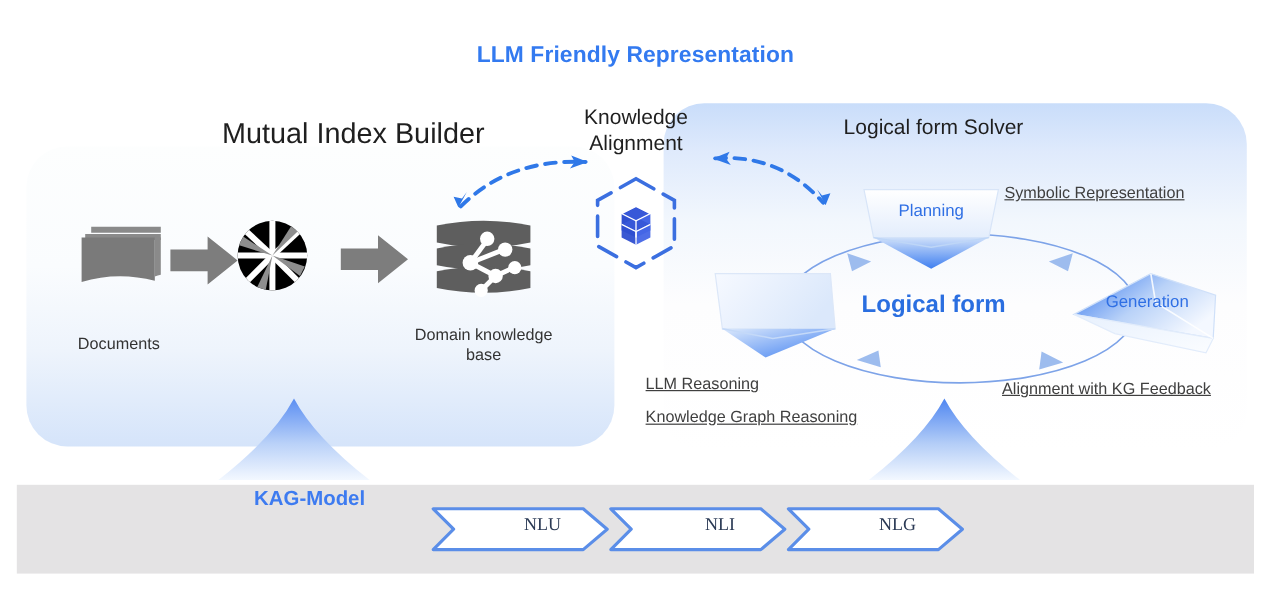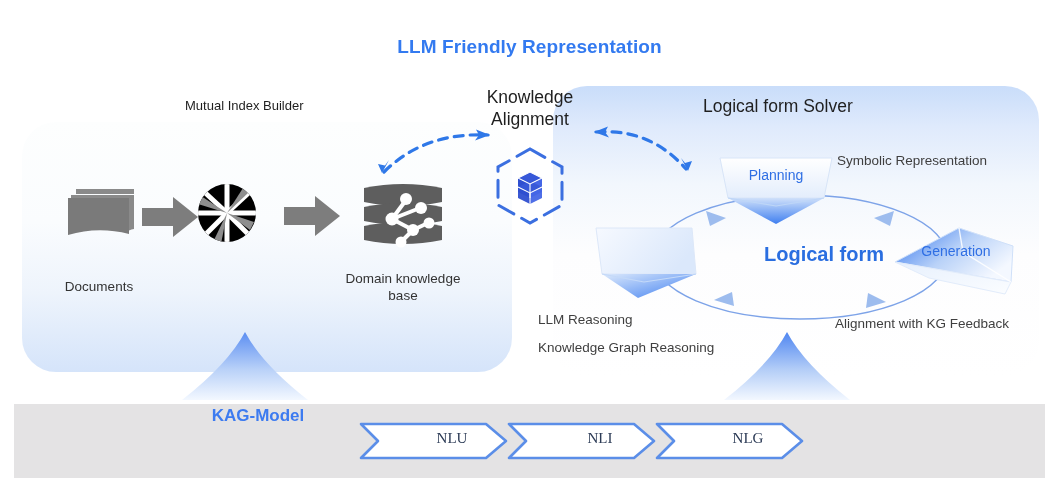--- a/index.html
+++ b/index.html
@@ -19,21 +19,21 @@
   #panel-left{
     left:22px;top:122px;width:490px;height:250px;
     background:linear-gradient(180deg,#fdfefe 0%,#fafcfe 40%,#eef4fc 68%,#d5e4fa 100%);
   }
   #panel-right{
     left:553px;top:86px;width:486px;height:290px;
     background:linear-gradient(180deg,#c9ddfa 0%,#dfeafc 14%,#f2f7fd 34%,#fdfdfe 58%,#ffffff 100%);
   }
 
   
-  #label-mib{position:absolute;left:185px;top:98px;font-size:13px;color:#1f1f1f;}
+  #label-mib{position:absolute;left:185px;top:98px;font-size:24px;color:#1f1f1f;}
   #label-lfs{position:absolute;left:703px;top:96px;font-size:17.5px;color:#1f1f1f;}
   #label-ka{position:absolute;left:460px;top:86px;width:140px;text-align:center;
             font-size:17.5px;color:#1f1f1f;line-height:22px;}
 
   
   #icon-documents{position:absolute;left:60px;top:185px;width:78px;height:62px;}
   #icon-indexing{position:absolute;left:196px;top:182px;width:62px;height:62px;}
   #icon-kb{position:absolute;left:358px;top:178px;width:90px;height:74px;}
   .flat-arrow{position:absolute;width:60px;height:44px;}
   #arrow-doc-idx{left:140px;top:195px;}
@@ -46,35 +46,35 @@
 
   
   #icon-ka-hex{position:absolute;left:494px;top:146px;width:72px;height:80px;}
 
   
   #arrow-dashed-left{position:absolute;left:372px;top:126px;width:130px;height:56px;}
   #arrow-dashed-right{position:absolute;left:588px;top:123px;width:110px;height:56px;}
 
   
   #cycle-ellipse{position:absolute;left:650px;top:192px;width:300px;height:130px;}
-  #label-logical-form{position:absolute;left:718px;top:243px;width:166px;text-align:right;
+  #label-logical-form{position:absolute;left:718px;top:243px;width:166px;text-align:left;
      font-size:20px;font-weight:bold;color:#2a6ee0;}
 
   .ribbon{position:absolute;}
   #node-planning{left:712px;top:156px;width:128px;height:72px;}
   #node-retrieval{left:592px;top:222px;width:110px;height:78px;}
   #node-generation{left:893px;top:222px;width:124px;height:80px;}
 
   .ribbon-label{position:absolute;text-align:center;color:#2f6fe4;font-size:14px;line-height:17px;}
   #lbl-planning{left:712px;top:167px;width:128px;}
   #lbl-retrieval{left:596px;top:231px;width:100px;}
   #lbl-generation{left:900px;top:243px;width:112px;}
 
   
-  .anno{position:absolute;font-size:13.5px;color:#3f3f3f;}
+  .anno{position:absolute;font-size:13.5px;color:#3f3f3f;text-decoration:underline;}
   #anno-symbolic{left:837px;top:153px;}
   #anno-llm{left:538px;top:312px;}
   #anno-kgr{left:538px;top:340px;}
   #anno-alignkg{left:835px;top:316px;}
 
   
   .up-tri{position:absolute;width:130px;height:72px;}
   #tri-left{left:180px;top:330px;}
   #tri-right{left:722px;top:330px;}
 

